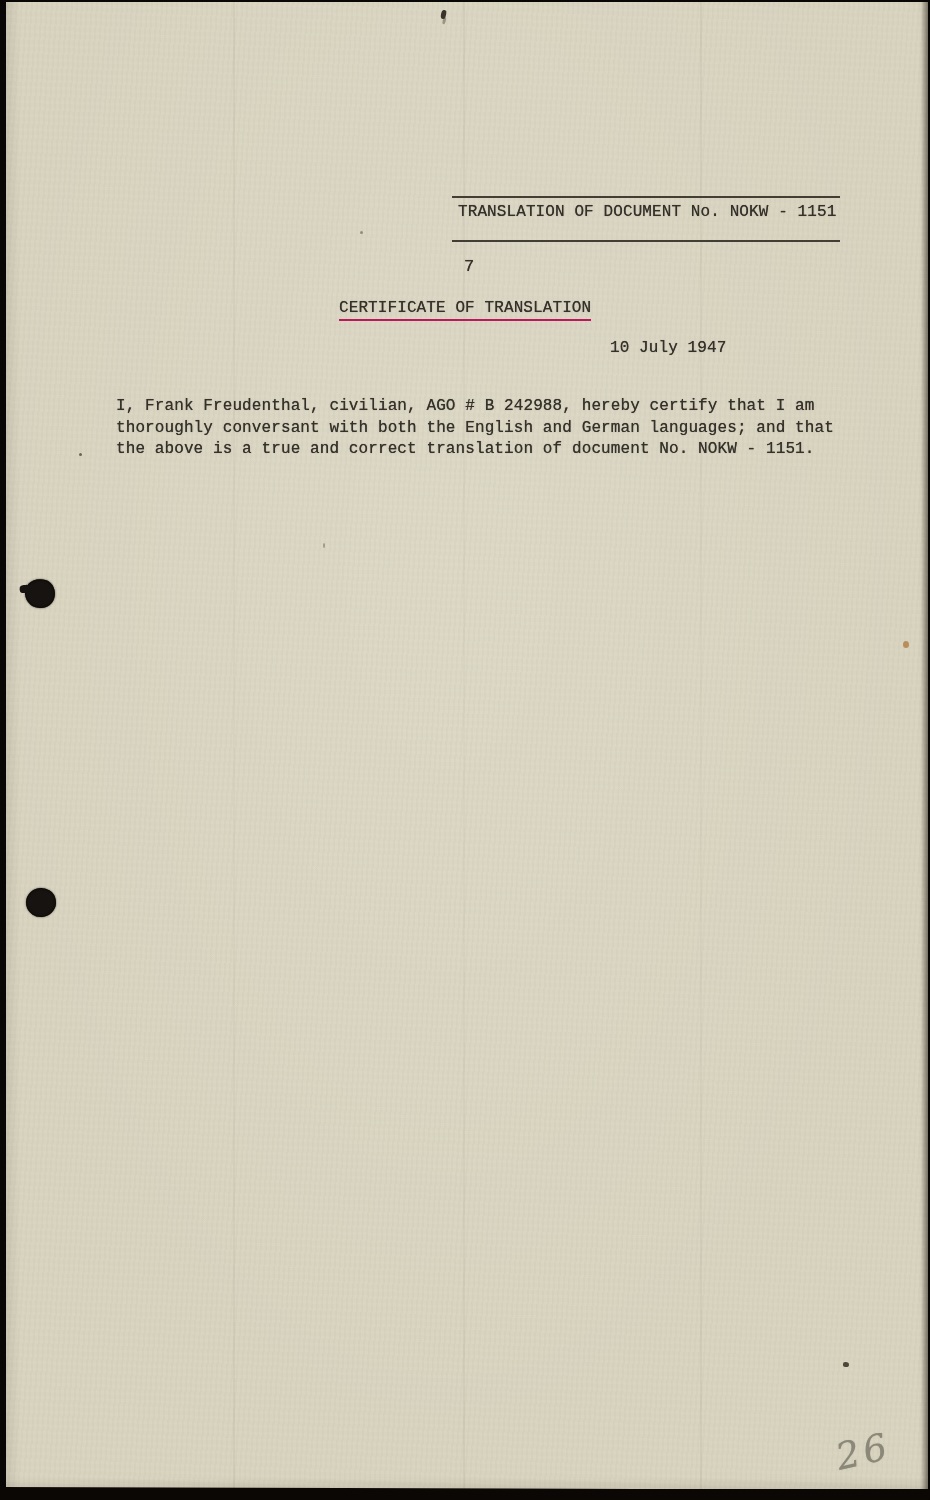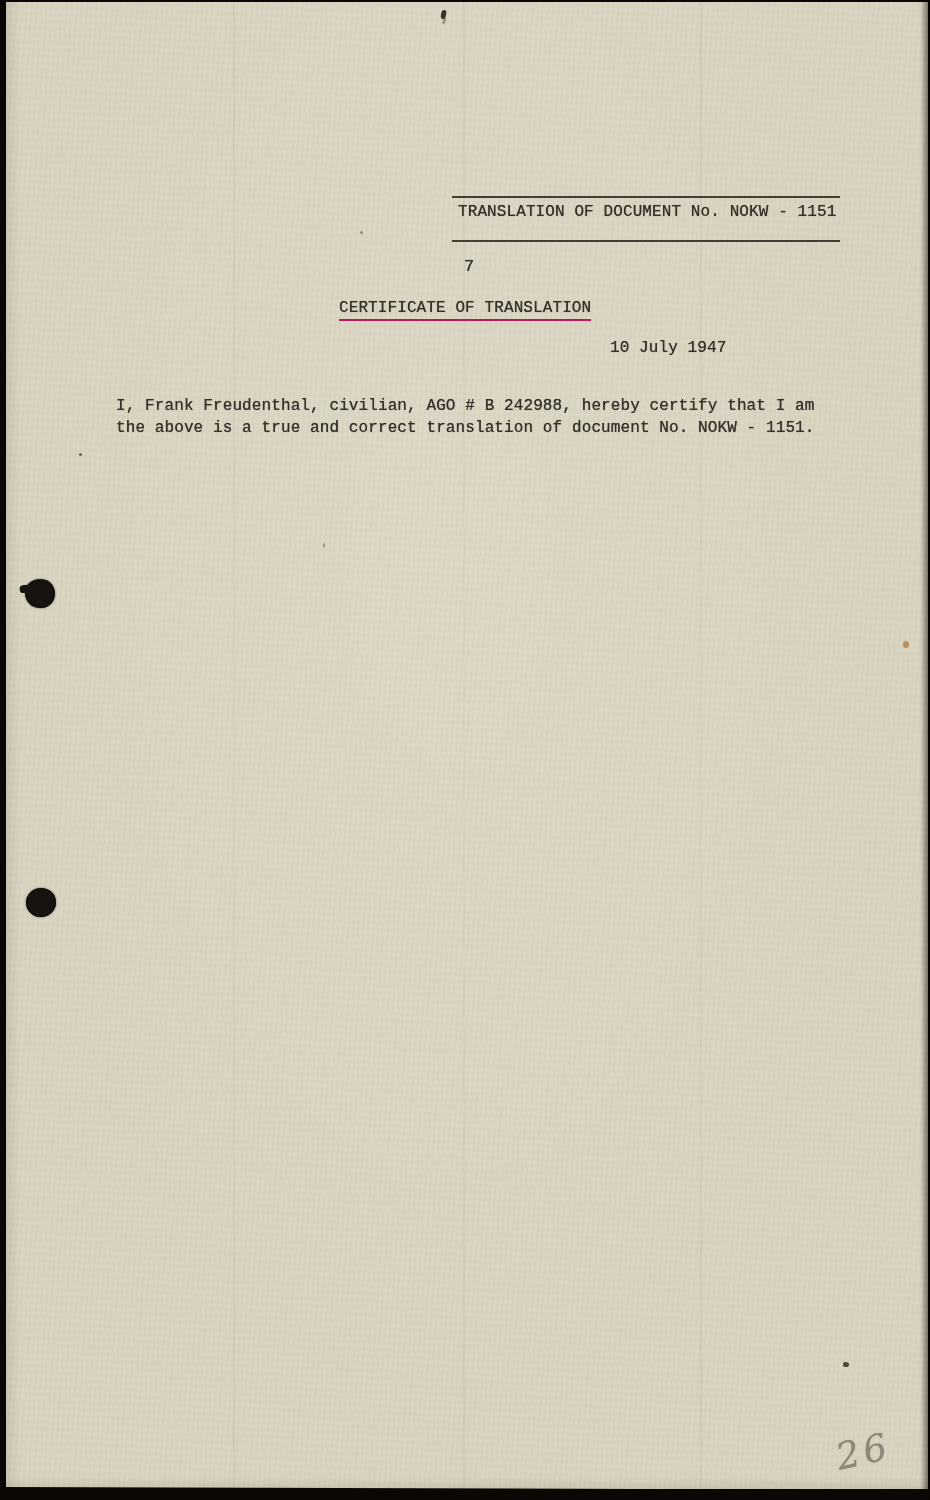--- a/index.html
+++ b/index.html
@@ -146,20 +146,21 @@
   </div>
 
   <div class="type page-number">7</div>
 
   <div class="type doc-title">CERTIFICATE OF TRANSLATION</div>
 
   <div class="type date-line">10 July 1947</div>
 
   <div class="body-block">
     <div class="type bline">I, Frank Freudenthal, civilian, AGO # B 242988, hereby certify that I am</div>
+    <div class="type bline">thoroughly conversant with both the English and German languages; and that</div>
     <div class="type bline">the above is a true and correct translation of document No. NOKW - 1151.</div>
   </div>
 
 
   <div class="hole hole-1"></div>
   <div class="hole hole-2"></div>
 
   <div class="handwritten">26</div>
 
   <div class="speck speck-top"></div>

